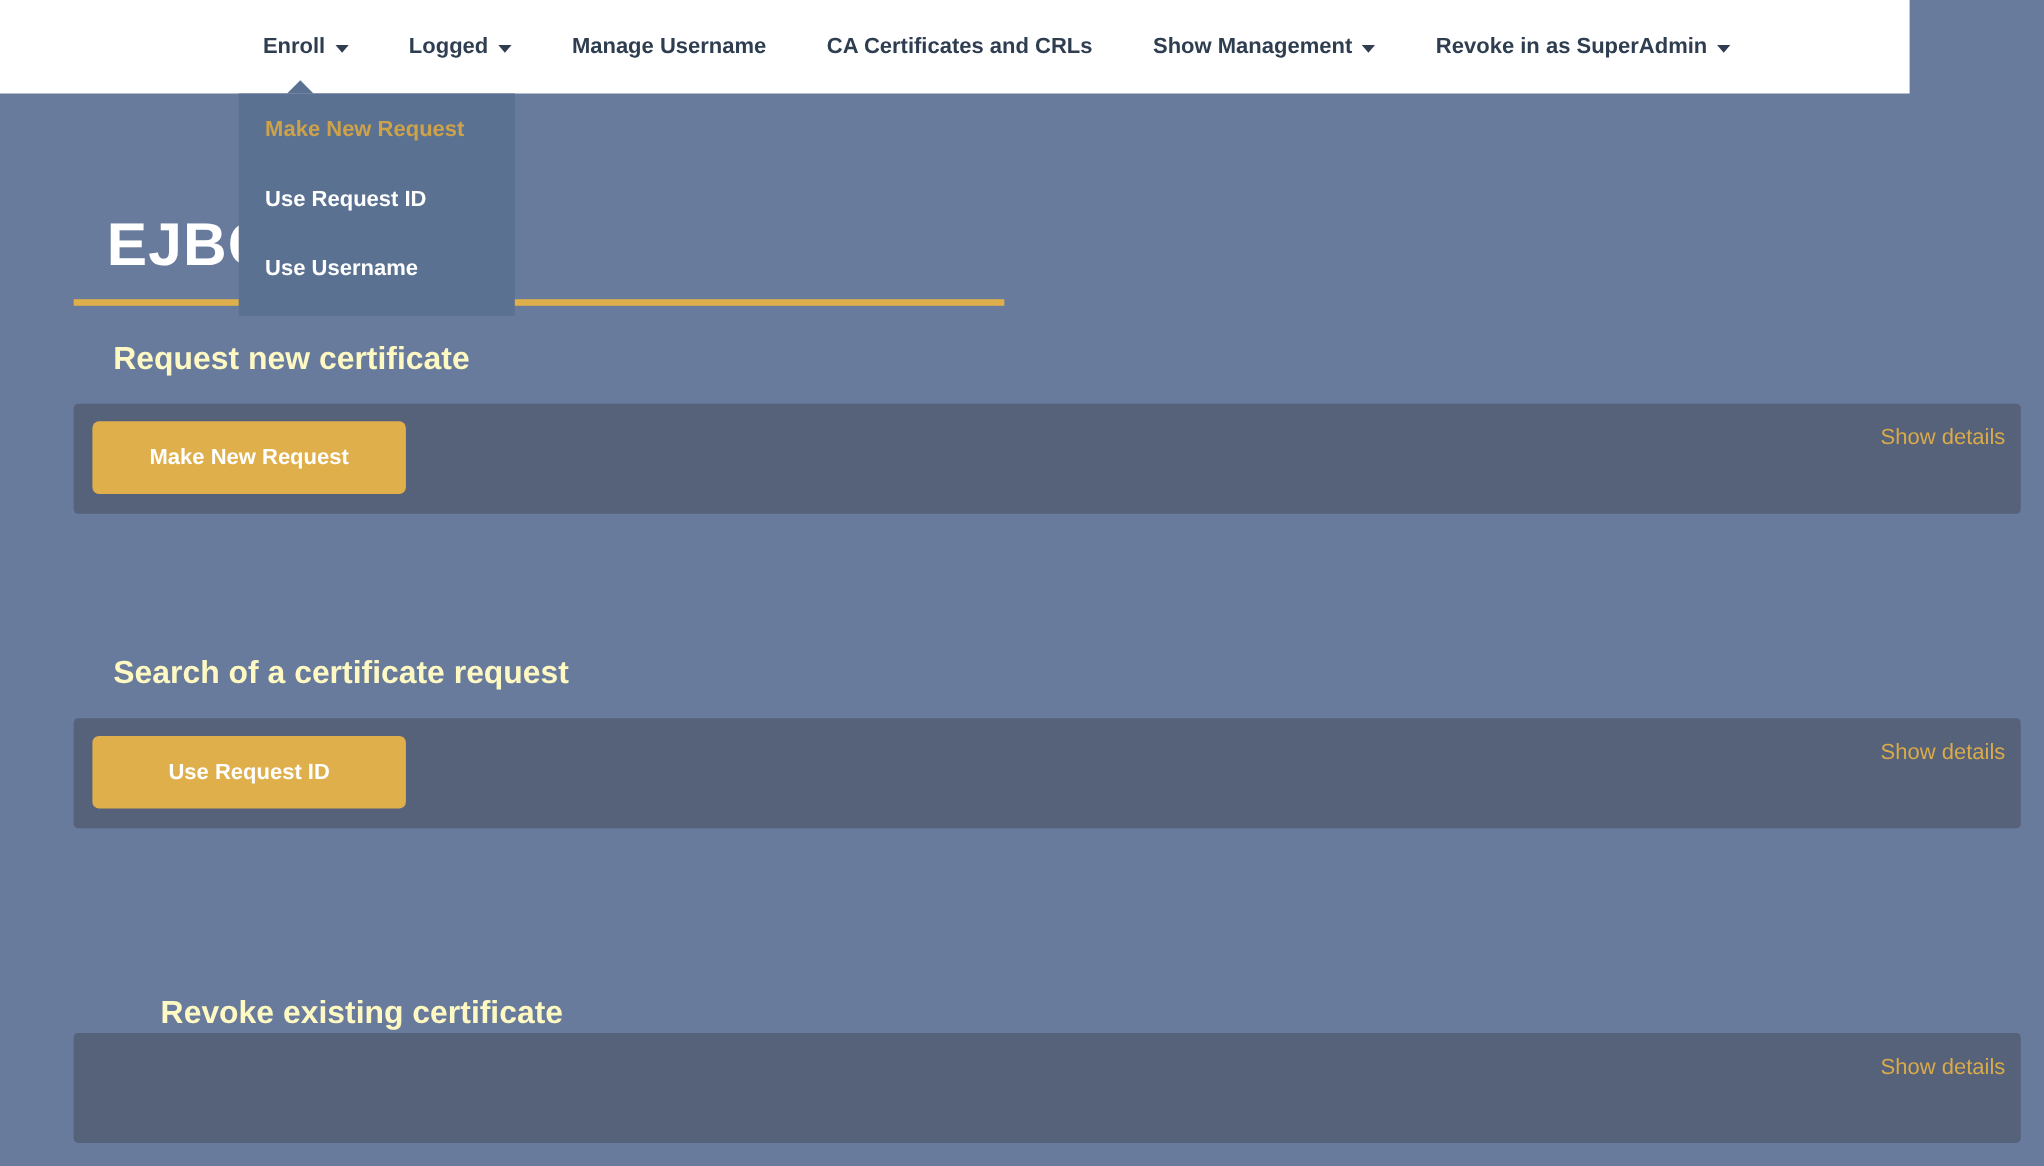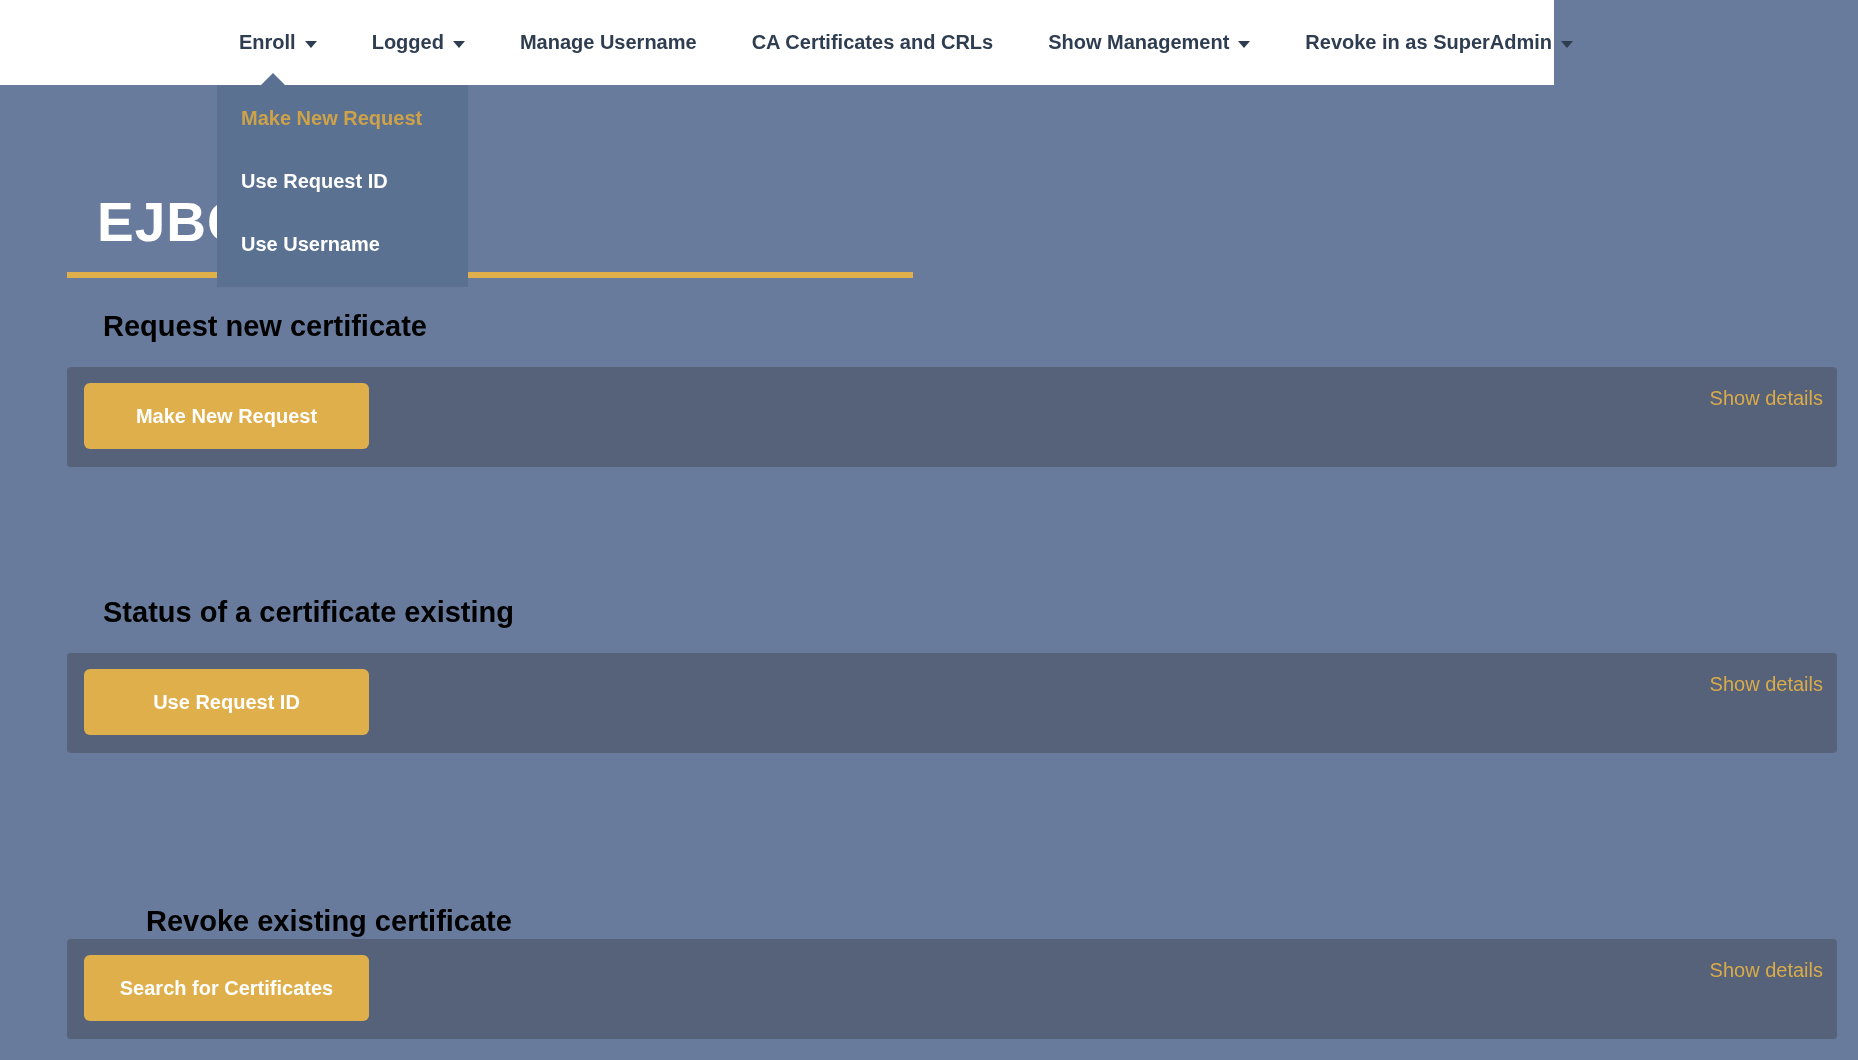--- a/index.html
+++ b/index.html
@@ -5,21 +5,21 @@
   * { margin:0; padding:0; box-sizing:border-box; }
   html,body { width:1858px; height:1060px; overflow:hidden; }
   body {
     font-family:"Liberation Sans", sans-serif;
     background:#687B9C;
     position:relative;
   }
 
   
   .navbar {
-    position:absolute; left:0; top:0; width:1554px; height:85px;
+    position:absolute; left:0; top:0; width:1736px; height:85px;
     background:#FFFFFF; display:flex; align-items:center;
     padding-left:239px; z-index:30;
   }
   .nav-item {
     display:flex; align-items:center; gap:9px;
     margin-right:55px; cursor:pointer;
     color:#2E3D50; font-size:20px; font-weight:bold; white-space:nowrap;
   }
   .caret {
     width:0; height:0; margin-top:3px;
@@ -52,21 +52,21 @@
     white-space:nowrap;
   }
   .title-rule {
     position:absolute; left:67px; top:272px; width:846px; height:6px;
     background:#DFAF4B; z-index:5;
   }
 
   
   .section-heading {
     position:absolute; left:103px; z-index:10;
-    color:#000000; font-size:29px; font-weight:bold; line-height:42px;
+    color:#fef9c3; font-size:29px; font-weight:bold; line-height:42px;
     white-space:nowrap;
     text-align:right;
   }
   .panel {
     position:absolute; left:67px; width:1770px; height:100px;
     background:#56617A; border-radius:4px; z-index:10;
   }
   .panel-button {
     position:absolute; left:17px; top:16px; width:285px; height:66px;
     background:#DFAF4B; border:none; border-radius:6px; cursor:pointer;
@@ -123,23 +123,22 @@
 
 <h1 class="page-title">EJBCA</h1>
 <div class="title-rule"></div>
 
 <h2 class="section-heading heading-1">Request new certificate</h2>
 <div class="panel panel-1">
   <button class="panel-button">Make New Request</button>
   <a class="show-details">Show details</a>
 </div>
 
-<h2 class="section-heading heading-2">Status of a certificate existing</h2>
+<h2 class="section-heading heading-2">Search of a certificate request</h2>
 <div class="panel panel-2">
   <button class="panel-button">Use Request ID</button>
   <a class="show-details">Show details</a>
 </div>
 
 <h2 class="section-heading heading-3">Revoke existing certificate</h2>
 <div class="panel panel-3">
-  <button class="panel-button">Search for Certificates</button>
   <a class="show-details">Show details</a>
 </div>
 
 </body></html>

